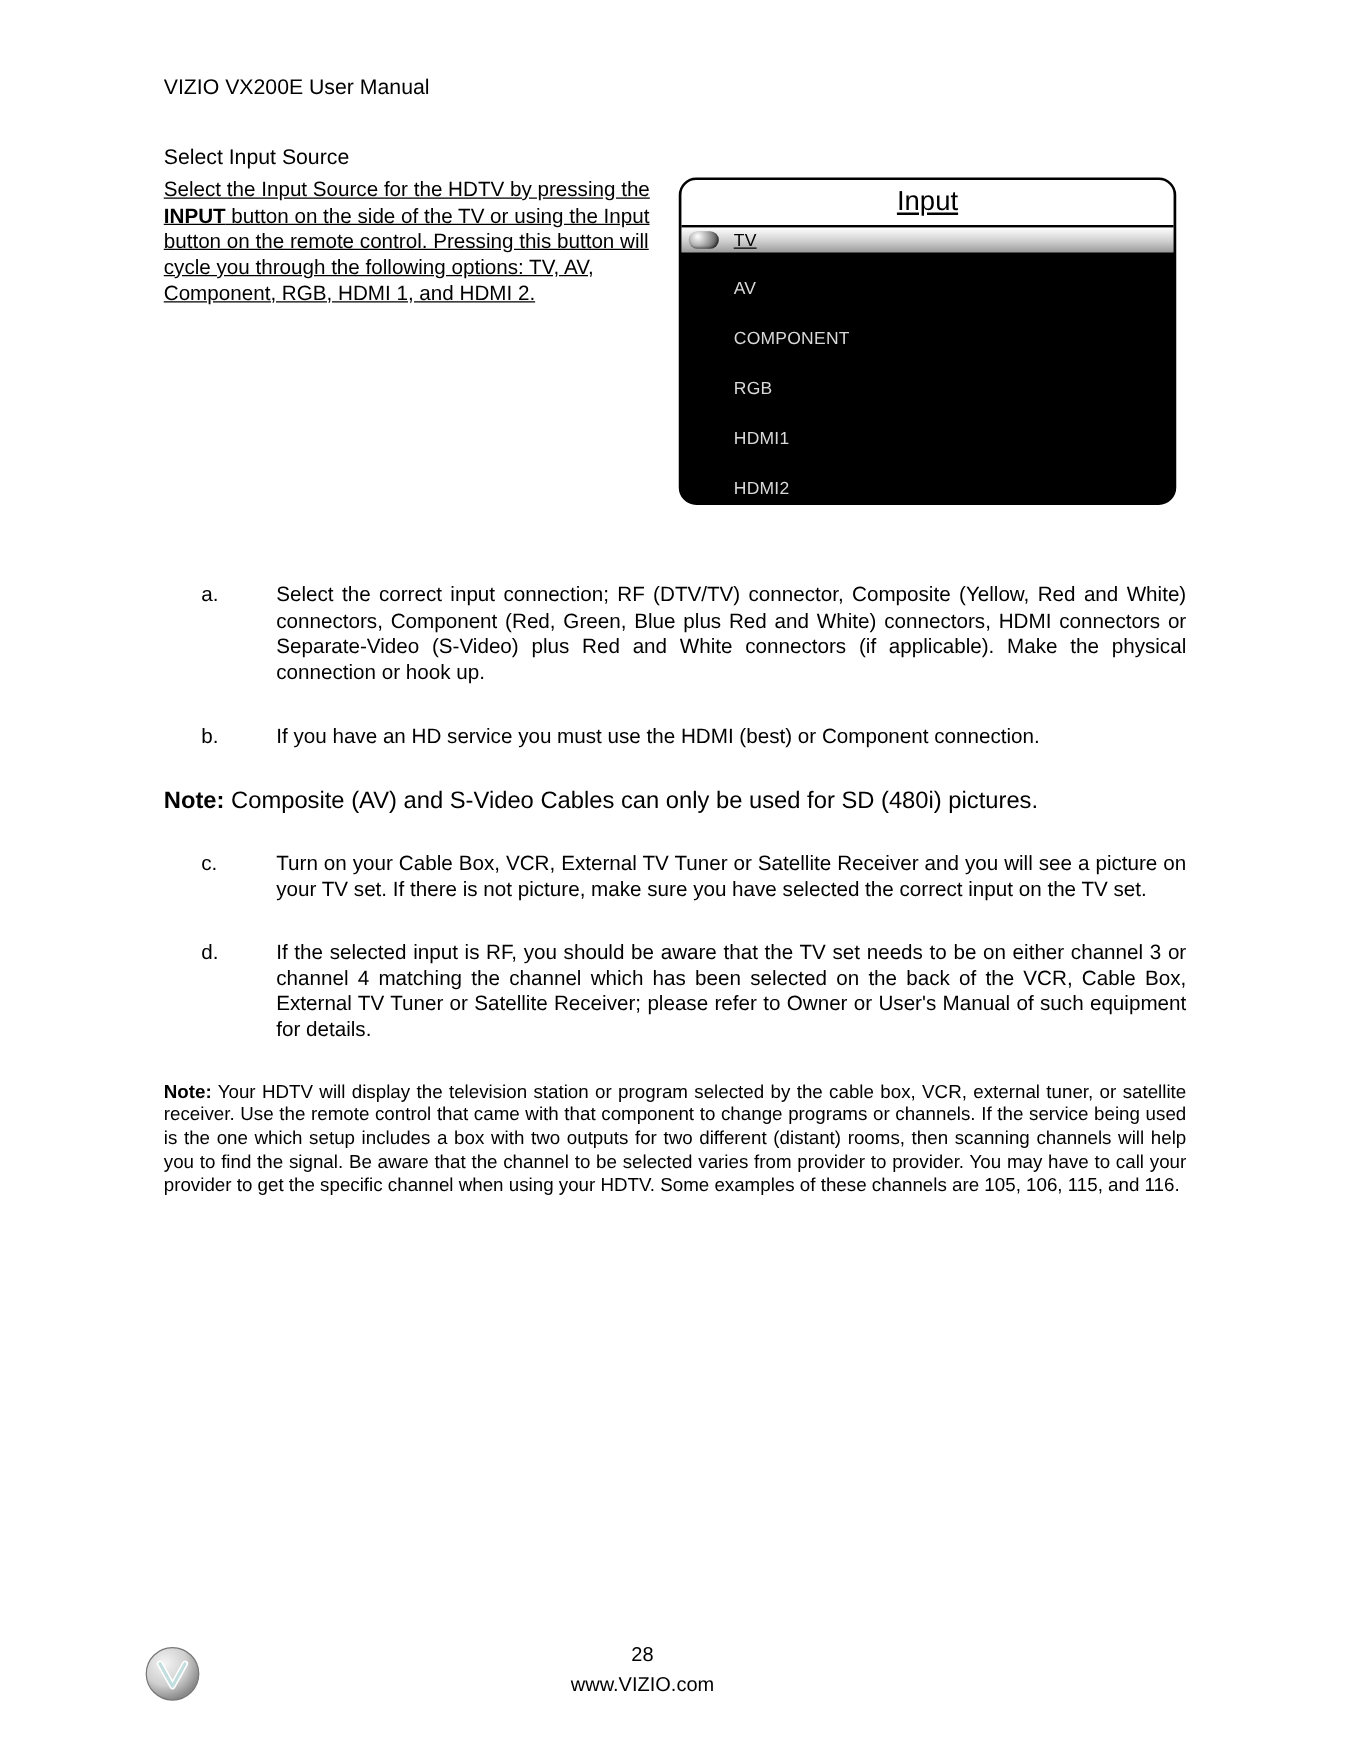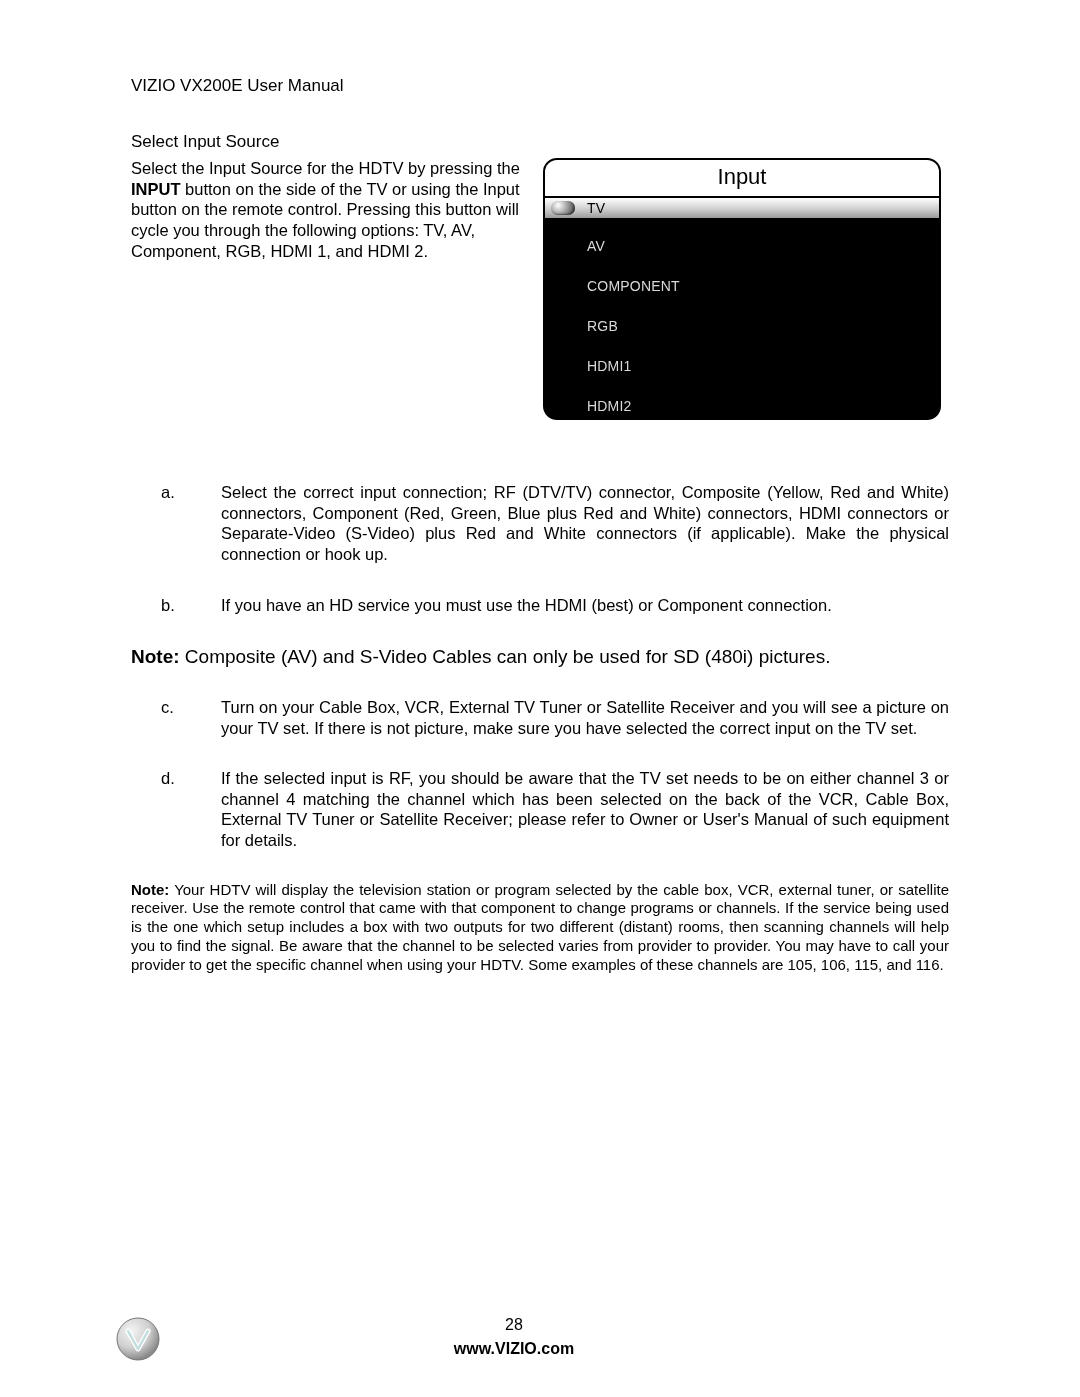--- a/index.html
+++ b/index.html
@@ -8,36 +8,37 @@
     width: 1080px;
     height: 1397px;
     background: #ffffff;
     font-family: Arial, Helvetica, sans-serif;
     color: #000;
     position: relative;
   }
   .page {
     position: absolute;
     left: 131px;
-    top: 76px;
+    top: 60px;
     width: 818px;
   }
   .doc-header {
     font-size: 17px;
     margin-bottom: 36px;
   }
   .section-title {
     font-size: 17px;
     font-weight: normal;
     margin-bottom: 6px;
   }
   .intro-wrap {
     display: flex;
     align-items: flex-start;
     gap: 12px;
+    text-decoration: underline;
   }
   .intro-text {
     flex: 0 0 400px;
     font-size: 16.5px;
     line-height: 1.25;
   }
   .intro-text p { margin: 0 0 22px 0; }
   .bold { font-weight: bold; }
 
   .input-menu {
@@ -112,21 +113,21 @@
 
   .footer {
     position: absolute;
     left: 0;
     width: 1028px;
     bottom: 36px;
     text-align: center;
     font-size: 16px;
     line-height: 1.5;
   }
-  .footer .url { font-weight: bold; }
+  .footer .url { font-weight: normal; }
 
   .logo {
     position: absolute;
     left: 116px;
     bottom: 36px;
     width: 44px;
     height: 44px;
   }
   .logo svg { width: 44px; height: 44px; }
 </style>

